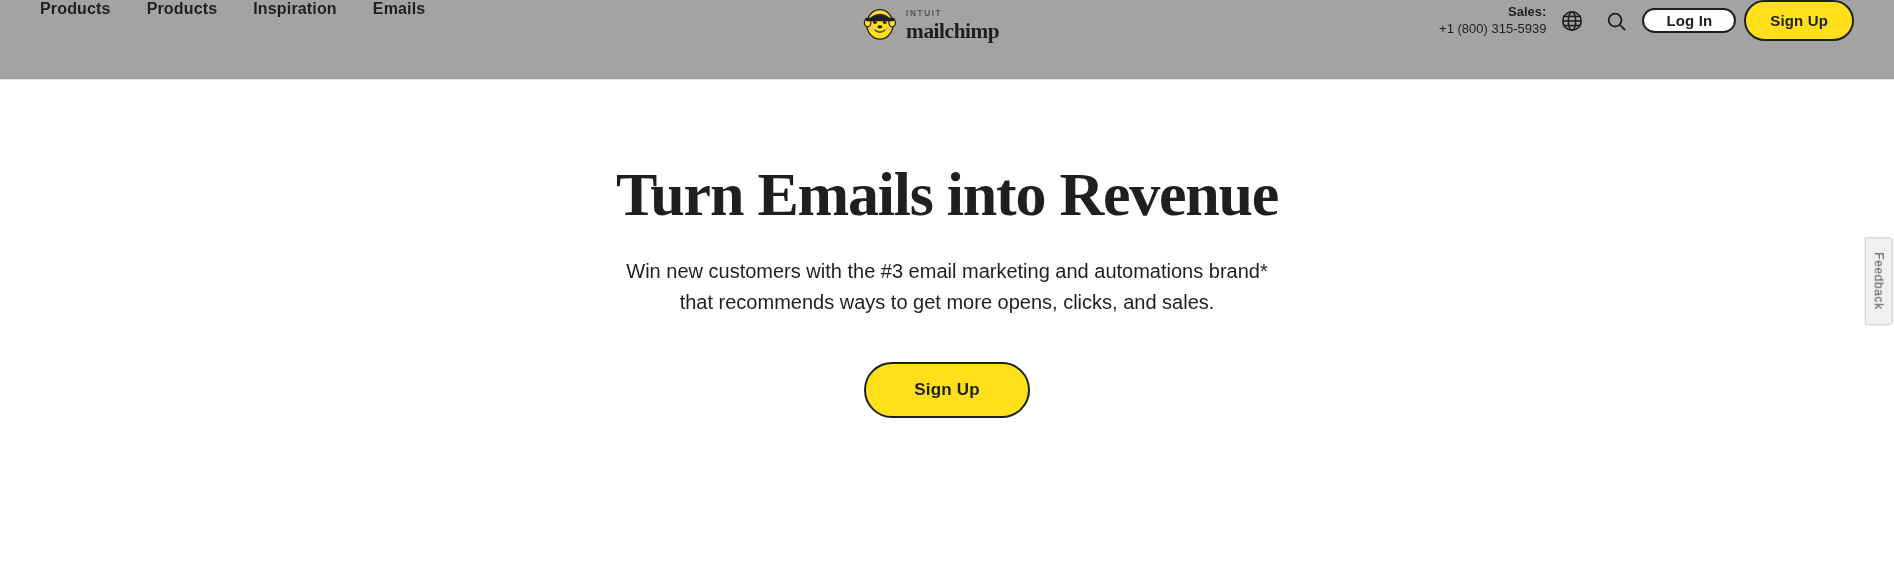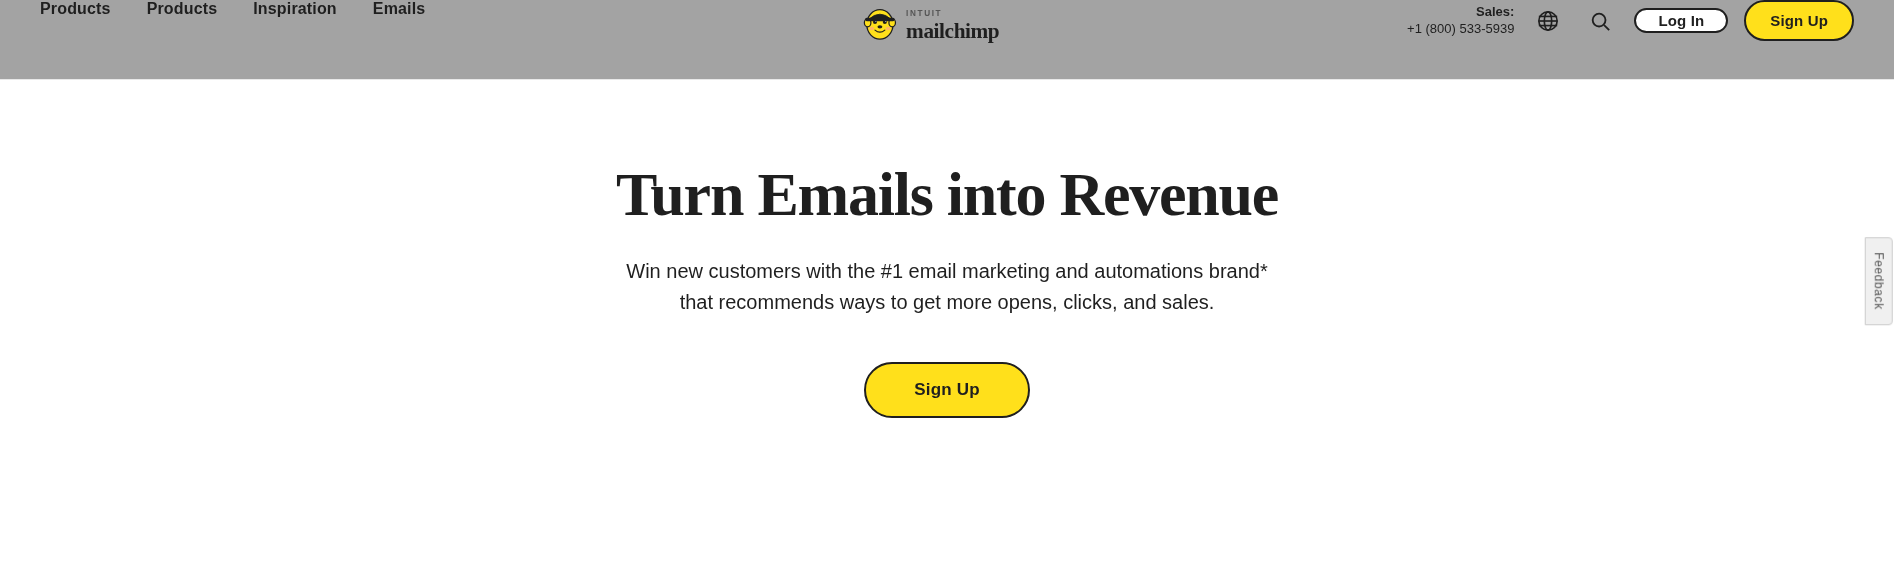--- a/index.html
+++ b/index.html
@@ -60,21 +60,21 @@
 
     
     .logo-svg {
       width: 180px;
       height: 48px;
     }
 
     .nav-right {
       display: flex;
       align-items: center;
-      gap: 16px;
+      gap: 8px;
     }
 
     .sales-info {
       text-align: right;
       line-height: 1.3;
     }
 
     .sales-label {
       font-size: 13px;
       font-weight: 600;
@@ -244,21 +244,21 @@
         <text x="60" y="18" font-family="Helvetica Neue, Arial, sans-serif" font-size="10" font-weight="600" fill="#555" letter-spacing="2">INTUIT</text>
 
         <text x="60" y="44" font-family="Georgia, serif" font-size="26" font-weight="800" fill="#1f1f1f" letter-spacing="-0.5">mailchimp</text>
       </svg>
     </div>
   </div>
 
   <div class="nav-right">
     <div class="sales-info">
       <div class="sales-label">Sales:</div>
-      <div class="sales-number">+1 (800) 533-5939</div>
+      <div class="sales-number">+1 (800) 315-5939</div>
     </div>
 
     <button class="icon-btn">
       <svg class="globe-icon" viewBox="0 0 24 24" xmlns="http://www.w3.org/2000/svg">
         <circle cx="12" cy="12" r="10"></circle>
         <ellipse cx="12" cy="12" rx="4" ry="10"></ellipse>
         <line x1="2" y1="12" x2="22" y2="12"></line>
         <line x1="2" y1="7" x2="22" y2="7"></line>
         <line x1="2" y1="17" x2="22" y2="17"></line>
       </svg>
@@ -271,19 +271,19 @@
       </svg>
     </button>
 
     <button class="login-btn">Log In</button>
     <button class="signup-btn-nav">Sign Up</button>
   </div>
 </nav>
 
 <section class="hero">
   <h1 class="hero-title">Turn Emails into Revenue</h1>
-  <p class="hero-subtitle">Win new customers with the #1 email marketing and automations brand* that recommends ways to get more opens, clicks, and sales.</p>
+  <p class="hero-subtitle">Win new customers with the #3 email marketing and automations brand* that recommends ways to get more opens, clicks, and sales.</p>
   <button class="signup-btn-hero">Sign Up</button>
 </section>
 
 <div class="feedback-tab" style="position:fixed; right:-28px; top:50%; transform:translateY(-50%) rotate(90deg); background:#f0f0f0; border:1px solid #ccc; border-radius:4px 4px 0 0; padding:6px 14px; font-size:12px; color:#555; cursor:pointer; z-index:999;">
   <span>Feedback</span>
 </div>
 
 </body></html>

